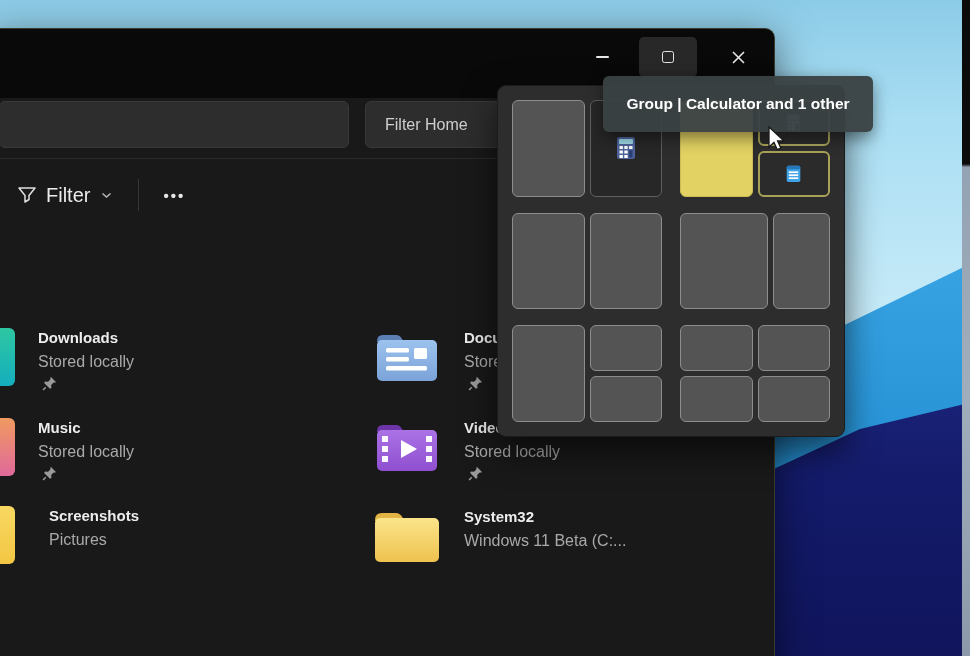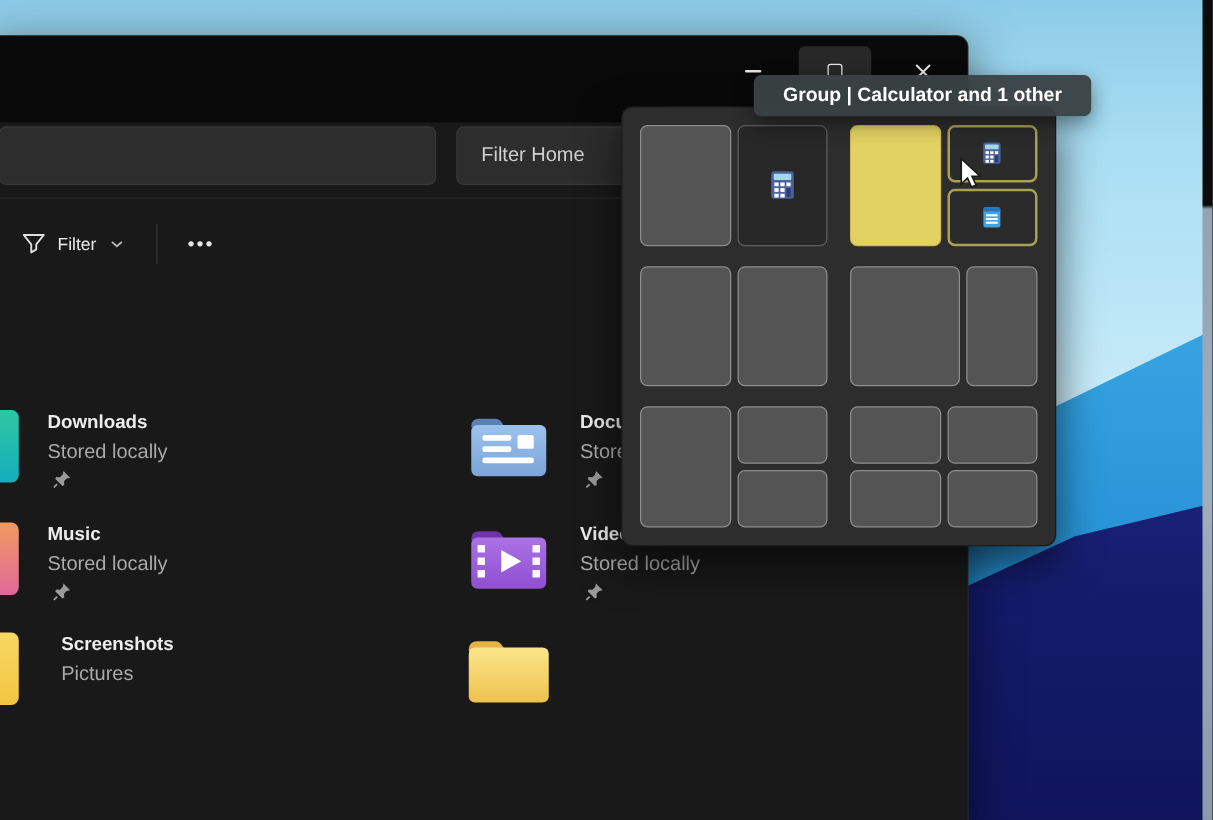--- a/index.html
+++ b/index.html
@@ -29,21 +29,21 @@
   .cap-close { left:720px; }
   .glyph-min { width:13px; height:2px; background:#e6e6e6; border-radius:1px; }
   .glyph-max { width:12px; height:12px; border:1.6px solid #e6e6e6; border-radius:2.5px; }
 
   .address-row { position:absolute; left:0; top:69px; right:0; height:61px; background:#191919; border-bottom:1px solid #2a2a2a; }
   .address-bar { position:absolute; left:10px; top:3px; width:350px; height:47px; background:#2d2d2d; border:1px solid #383838; border-radius:6px; }
   .search-box { position:absolute; left:376px; top:3px; width:396px; height:47px; background:#2d2d2d; border:1px solid #383838; border-radius:6px;
                 display:flex; align-items:center; padding-left:19px; color:#cfcfcf; font-size:16px; }
 
   .toolbar { position:absolute; left:0; top:131px; right:0; height:70px; display:flex; align-items:center; }
-  .filter-btn { display:flex; align-items:center; gap:9px; margin-left:18px; padding:8px 10px; border-radius:5px; color:#ebebeb; font-size:14px; }
+  .filter-btn { display:flex; align-items:center; gap:9px; margin-left:18px; padding:8px 10px; border-radius:5px; color:#ebebeb; font-size:20px; }
   .chevron { display:inline-block; margin-left:2px; }
   .tb-sep { width:1px; height:32px; background:#353535; margin-left:16px; }
   .more-btn { margin-left:14px; padding:6px 10px; color:#e6e6e6; font-size:15px; letter-spacing:2px; font-weight:bold; }
 
   .content { position:absolute; left:0; top:201px; right:0; bottom:0; background:#191919; }
 
   .file-item { position:absolute; display:flex; }
   .sliver { position:absolute; left:0; width:26px; height:58px; border-radius:0 6px 6px 0; }
   .sv-downloads { background:linear-gradient(180deg,#2ec7a2,#14aebe); }
   .sv-music { background:linear-gradient(180deg,#f09a60,#e0699b); }
@@ -63,21 +63,21 @@
   .cell { border-radius:6px; }
   .cell-filled { background:#545454; border:1px solid #8d8d8d; }
   .cell-dark   { background:#272727; border:1px solid #5f5f5f; display:flex; align-items:center; justify-content:center; }
   .cell-yellow { background:#e2d263; border:1px solid #cdbd54; }
   .cell-outline-y { background:#2b2b2b; border:2px solid #a8a258; display:flex; align-items:center; justify-content:center; }
   .opt-2c { grid-template-columns:1fr 1fr; }
   .opt-wide { grid-template-columns:1.55fr 1fr; }
   .col-split { display:grid; grid-template-rows:1fr 1fr; gap:5px; }
   .opt-quad { grid-template-columns:1fr 1fr; grid-template-rows:1fr 1fr; }
 
-  .tooltip { position:absolute; left:603px; top:60px; width:270px; height:33px; z-index:40;
+  .tooltip { position:absolute; left:603px; top:76px; width:270px; height:56px; z-index:40;
              background:rgba(58,66,68,.96); border-radius:6px; box-shadow:0 6px 16px rgba(0,0,0,.45);
              display:flex; align-items:center; justify-content:center;
              color:#fff; font-size:15.5px; font-weight:600; white-space:nowrap; }
 
   .cursor { position:absolute; left:763px; top:124px; z-index:50; }
 </style>
 </head>
 <body>
 
 <div id="screen">
@@ -217,20 +217,24 @@
         <svg width="70" height="62" viewBox="0 0 70 62">
           <defs>
               <linearGradient id="gSys" x1="0" y1="0" x2="0" y2="1">
             <stop offset="0" stop-color="#fbe58a"></stop>
                 <stop offset="1" stop-color="#eec24e"></stop>
               </linearGradient>
             </defs>
           <path d="M3 16 q0-7 7-7 h14 q4 0 6.5 4.5 l2 3.5 H3 Z" fill="#e3b443"></path>
           <rect x="3" y="14" width="64" height="44" rx="5" fill="url(#gSys)"></rect>
         </svg>
+        <div class="meta" style="left:92px; top:2px;">
+          <div class="f-name">System32</div>
+          <div class="f-sub">Windows 11 Beta (C:...</div>
+        </div>
       </div>
 
     </div>
   </div>
 
   <div class="flyout">
 
     <div class="opt opt-2c">
       <div class="cell cell-filled"></div>
       <div class="cell cell-dark">

